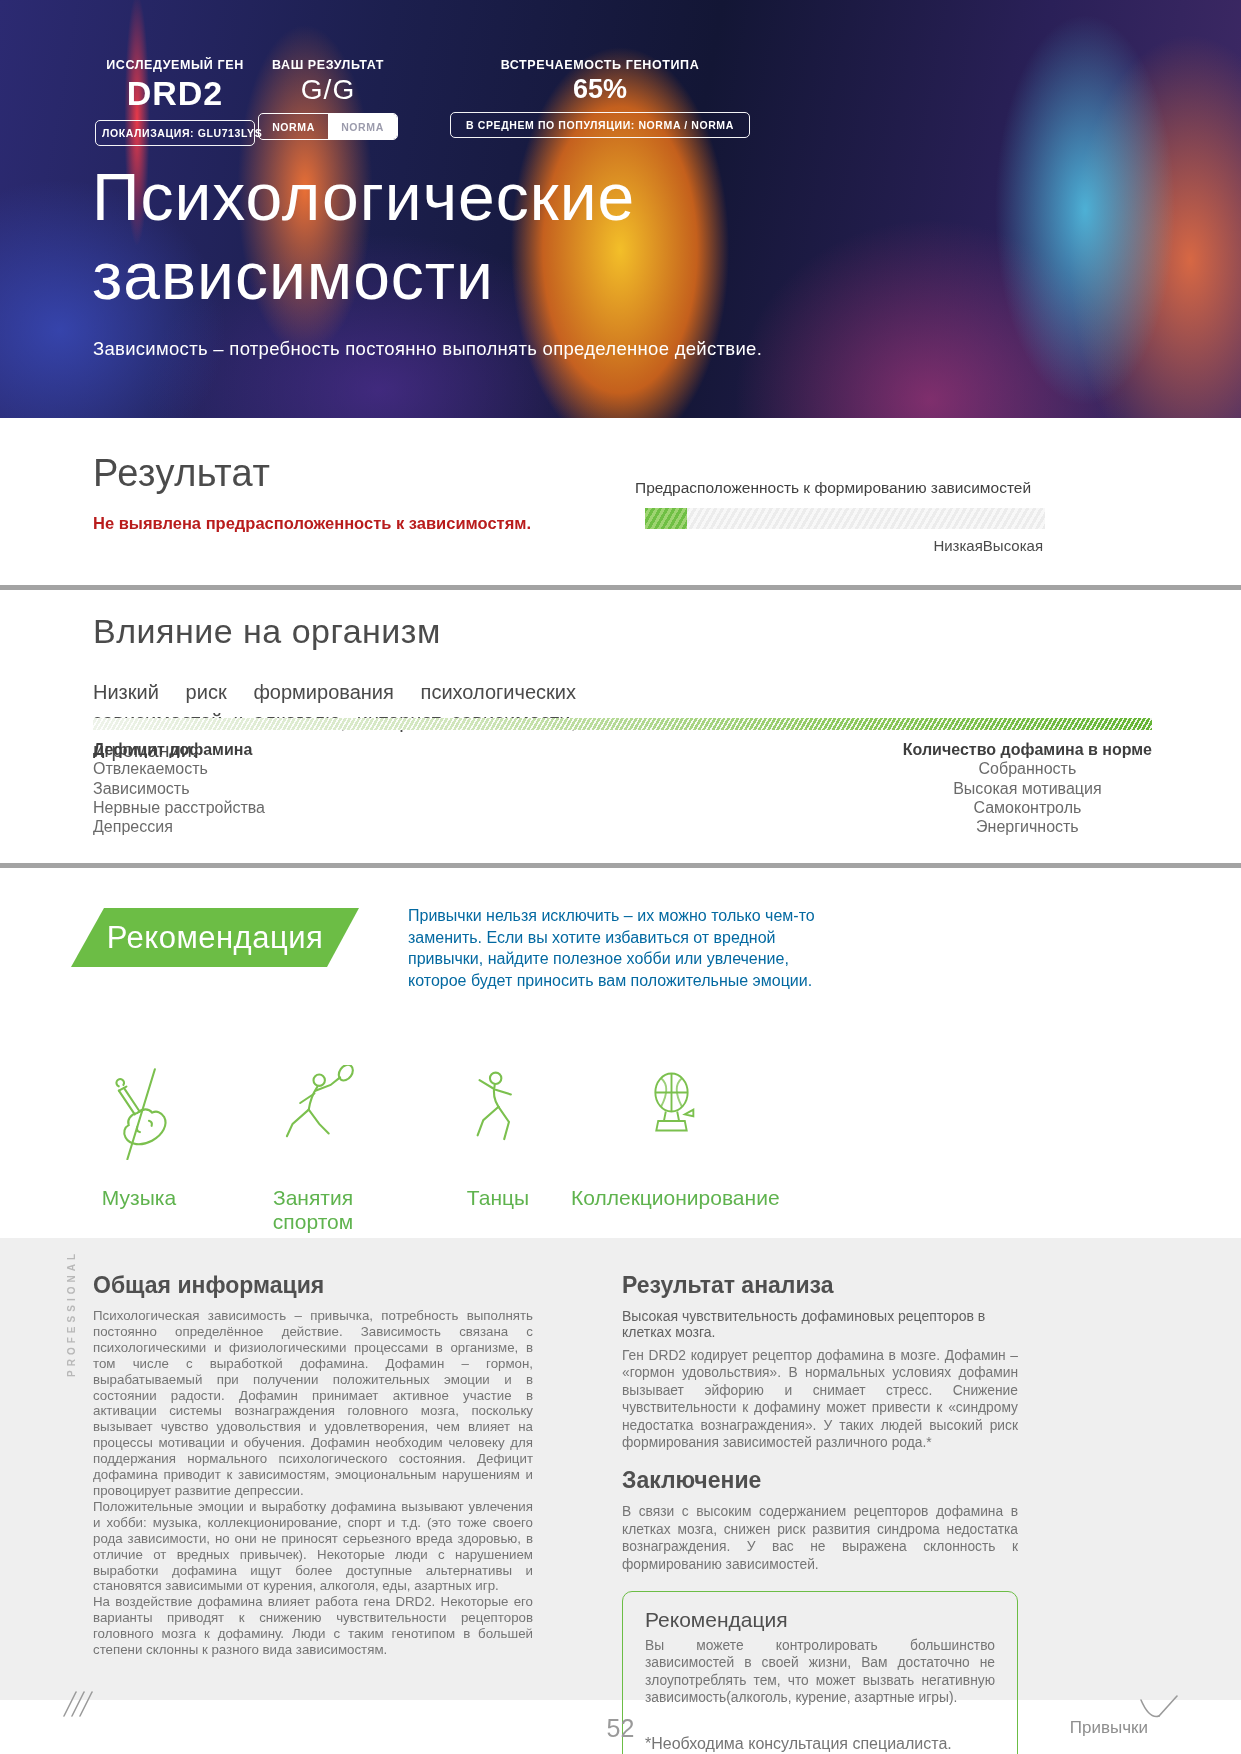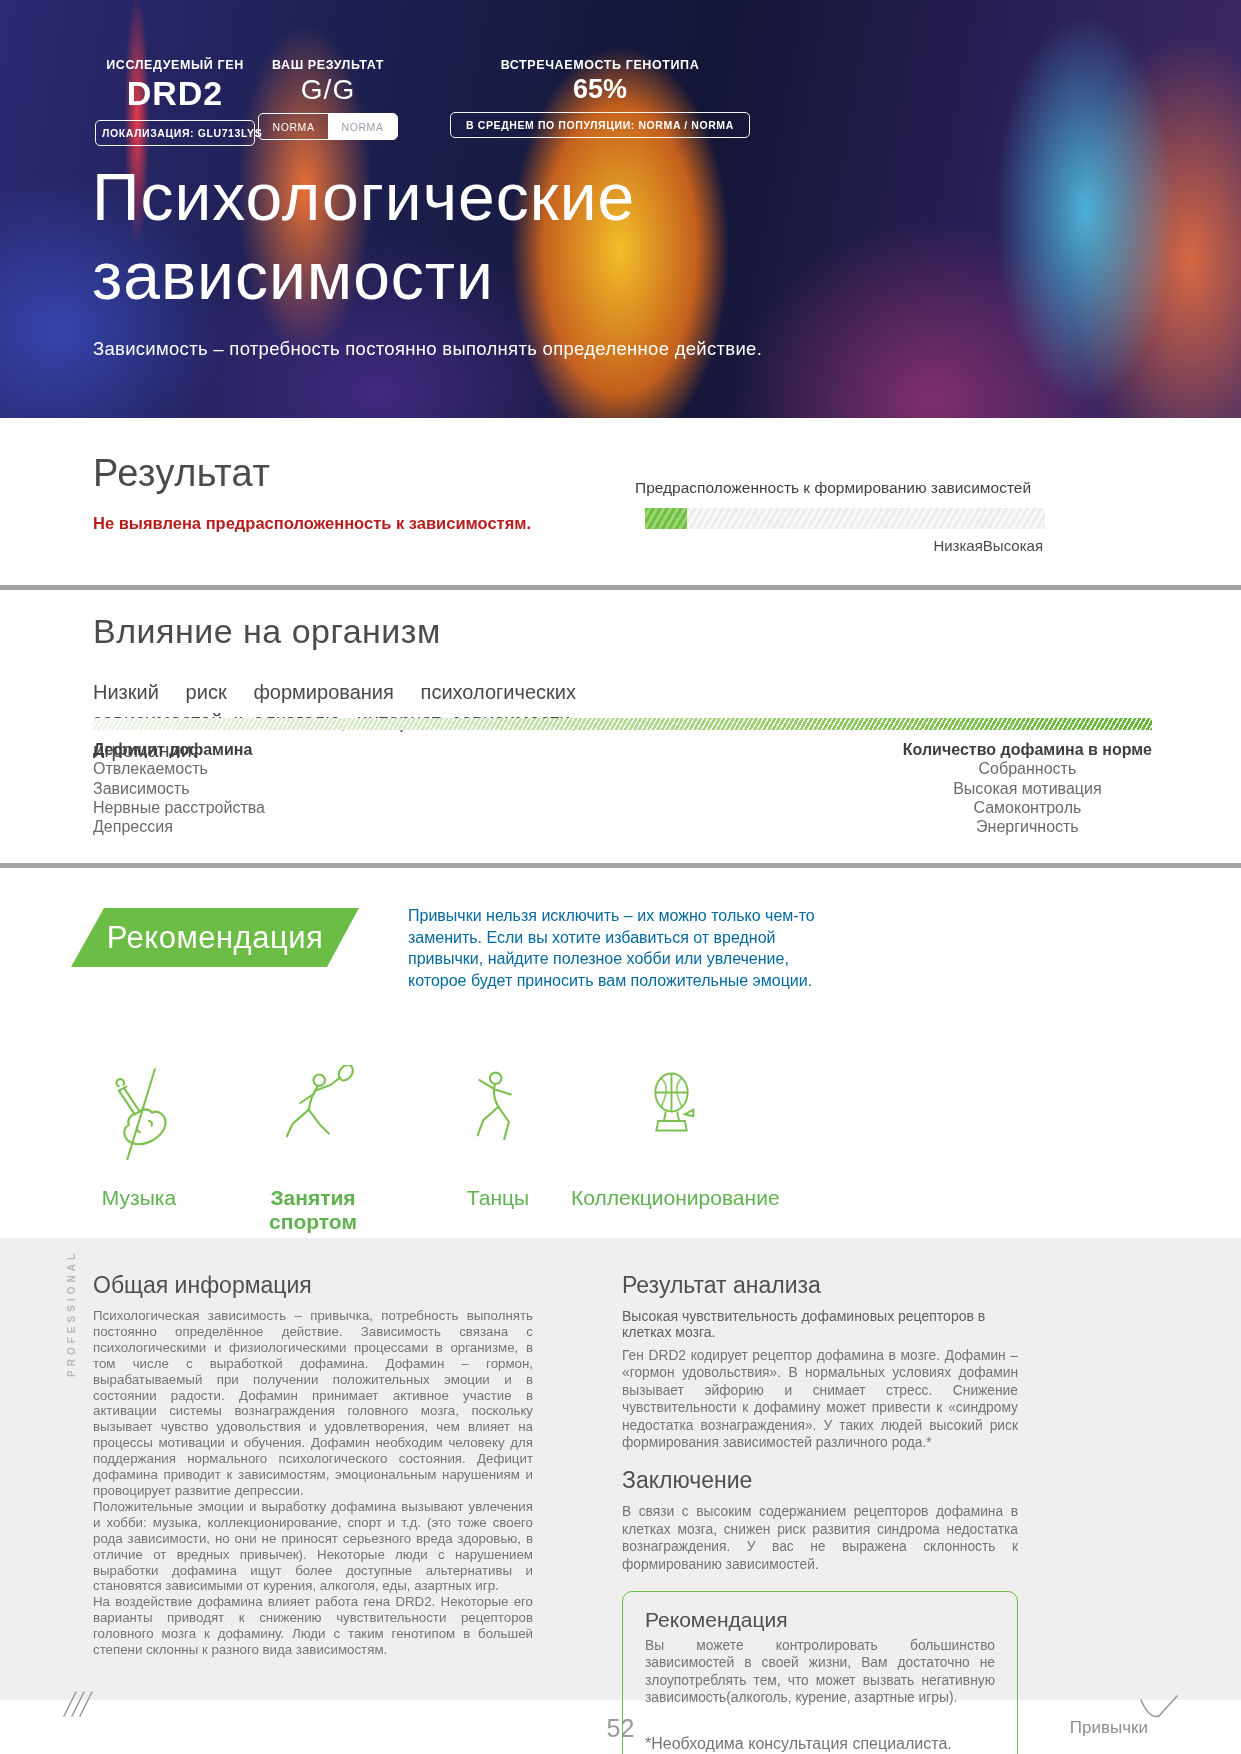--- a/index.html
+++ b/index.html
@@ -28,21 +28,21 @@
   .col-gene .val { font-size:34px; font-weight:700; letter-spacing:1px; }
   .col-result { left:258px; width:140px; }
   .col-result .val { font-size:28px; font-weight:300; letter-spacing:1px; }
   .col-freq { left:450px; width:300px; }
   .col-freq .val { font-size:27px; font-weight:700; }
   .pill {
     margin-top:7px; display:block; border:1px solid rgba(255,255,255,.95); border-radius:5px;
     font-size:10.5px; font-weight:700; letter-spacing:.6px; padding:6px 6px; color:#fff; white-space:nowrap;
   }
   .norma-toggle { margin-top:7px; display:flex; border:1px solid #fff; border-radius:5px; overflow:hidden; height:27px; }
-  .norma-toggle .cell { flex:1; display:flex; align-items:center; justify-content:center; font-size:10.5px; font-weight:400; letter-spacing:.6px; }
+  .norma-toggle .cell { flex:1; display:flex; align-items:center; justify-content:center; font-size:10.5px; font-weight:700; letter-spacing:.6px; }
   .norma-cell-left { color:#fff; }
   .norma-cell-right { background:#fff; color:#9b9bac; }
   .hero-title { position:absolute; left:92px; top:158px; font-size:66px; line-height:1.2; font-weight:300; letter-spacing:1px; }
   .hero-sub { position:absolute; left:93px; top:338px; font-size:18.5px; font-weight:300; letter-spacing:.3px; }
 
   
   .h-big { font-size:38px; font-weight:400; color:#4b4b4b; letter-spacing:.5px; }
   .divider-bottom { border-bottom:5px solid #a3a3a3; }
 
   
@@ -73,31 +73,31 @@
   .ribbon { position:absolute; left:71px; top:40px; width:288px; height:59px; background:#6cbd45;
     clip-path:polygon(33px 0, 100% 0, calc(100% - 32px) 100%, 0 100%);
     display:flex; align-items:center; justify-content:center; }
   .ribbon span { color:#fff; font-size:31px; font-weight:400; letter-spacing:.5px; }
   .reco-text { position:absolute; left:408px; top:37px; width:438px; font-size:16px; line-height:21.5px; color:#0369a1; }
   .hobby { position:absolute; text-align:center; }
   .hobby .icon-box { height:100px; display:flex; align-items:flex-end; justify-content:center; }
   .hobby .icon-box svg { width:95px; height:95px; }
   .hobby .hobby-label { margin-top:26px; font-size:21px; color:#5fb34e; }
   .hobby-1 { left:79px;  top:192px; width:120px; }
-  .hobby-2 { left:243px; top:192px; width:140px;font-weight:bold; }
+  .hobby-2 { left:243px; top:192px; width:140px; }
   .hobby-3 { left:438px; top:192px; width:120px; }
   .hobby-4 { left:571px; top:192px; width:200px; }
 
   
   .sec-info { position:relative; height:462px; background:#efefef; }
   .side-vert { position:absolute; left:66px; top:12px; writing-mode:vertical-rl; transform:rotate(180deg);
     font-size:10px; letter-spacing:4px; color:#b8b8b8; font-weight:600; }
   .info-col-left  { position:absolute; left:93px;  top:34px; width:440px; }
   .info-col-right { position:absolute; left:622px; top:34px; width:396px; }
-  .info-h { font-size:23px; font-weight:400; color:#4f4f4f; margin-bottom:9px; }
+  .info-h { font-size:23px; font-weight:700; color:#4f4f4f; margin-bottom:9px; }
   .info-col-left p { font-size:13.3px; line-height:15.9px; color:#757575; text-align:justify; }
   .lead-p { font-size:14px; color:#616161; margin-bottom:7px; }
   .info-col-right p.body-p { font-size:13.8px; line-height:17.4px; color:#757575; text-align:justify; }
   .h-conclusion { margin-top:16px; }
   .reco-box { margin-top:18px; border:1.5px solid #6cbd45; border-radius:10px; padding:16px 22px 14px 22px; }
   .reco-box h4 { font-size:21px; font-weight:400; color:#4f4f4f; margin-bottom:5px; }
   .reco-box p.body-p { font-size:13.8px; line-height:17.4px; color:#757575; text-align:justify; }
   .footnote { margin-top:28px; font-size:16px; color:#757575; }
 
   

